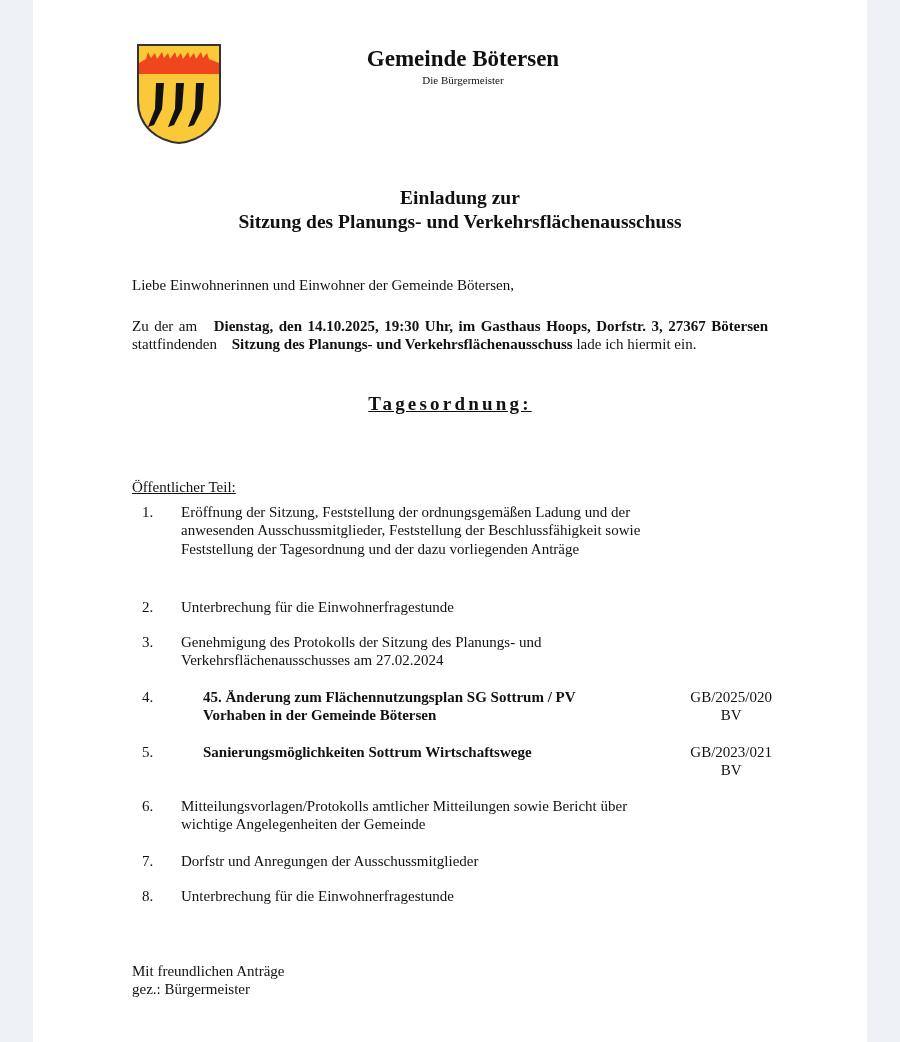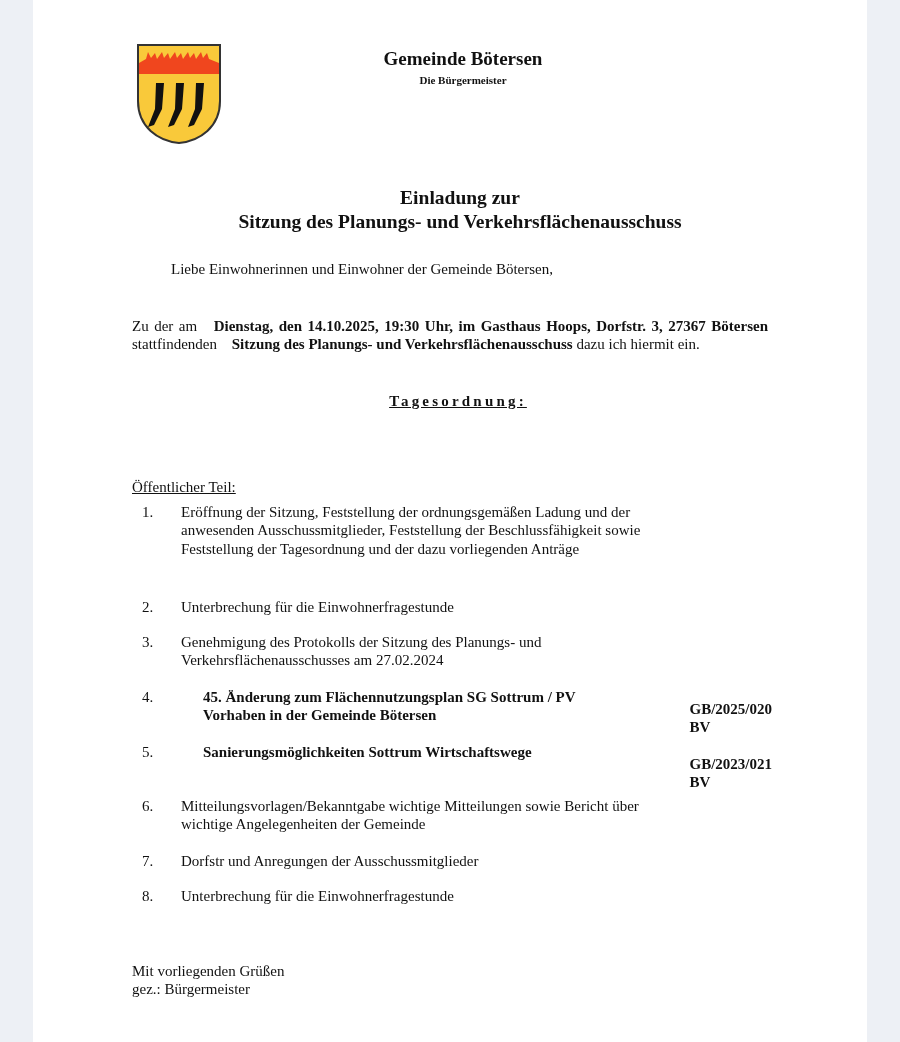--- a/index.html
+++ b/index.html
@@ -1,34 +1,34 @@
 <!DOCTYPE html>
 <html><head>
 <meta charset="utf-8">
 <style>
   html, body { margin:0; padding:0; }
   body { width:900px; height:1042px; background:#edf0f5; overflow:hidden; position:relative; font-family:"Liberation Serif", serif; color:#111; }
   .page { position:absolute; left:33px; top:0; width:834px; height:1042px; background:#fff; }
   .abs { position:absolute; }
   .logo { left:103px; top:43px; width:86px; height:102px; }
   .org { left:290px; top:45px; width:280px; text-align:center; }
-  .org-name { font-size:19px; font-weight:bold; line-height:28px; }
-  .org-sub { font-size:11px; font-weight:bold; line-height:14px;text-align:center; }
+  .org-name { font-size:23px; font-weight:bold; line-height:28px; }
+  .org-sub { font-size:11px; font-weight:normal; line-height:14px;text-align:center; }
   .title { left:0; width:854px; top:186px; text-align:center; font-size:19.5px; font-weight:bold; line-height:24px; }
   .p { font-size:15px; line-height:18px; }
-  .greet { left:99px; top:260px;margin-left:39px; }
+  .greet { left:99px; top:276px; }
   .intro { left:99px; top:317px; width:636px; text-align:justify; }
   .intro b { font-weight:bold;margin-left:11px; }
-  .agenda-h { left:0; width:834px; top:393px; text-align:center; font-size:15px; font-weight:bold; letter-spacing:3.2px; text-decoration:underline;margin-left:8px; }
+  .agenda-h { left:0; width:834px; top:393px; text-align:center; font-size:19px; font-weight:bold; letter-spacing:3.2px; text-decoration:underline; }
   .public { left:99px; top:478px; text-decoration:underline; }
   .item { position:absolute; left:99px; width:640px; font-size:15px; line-height:18.3px; }
   .item .num { position:absolute; left:10px; top:0; }
   .item .txt { position:absolute; left:49px; top:0; width:460px; }
   .item .txt.bold { font-weight:bold; width:420px;margin-left:22px; }
-  .item .ref { position:absolute; right:0; top:12px; text-align:left; font-weight:bold; }
+  .item .ref { position:absolute; right:0; top:0; text-align:center; font-weight:normal; }
   .closing { left:99px; top:962px; }
 </style>
 </head>
 <body>
 
 <div class="page">
 
   <svg class="abs logo" viewBox="0 0 86 102">
     <path d="M2 2 H84 V58 C84 84 64 98 43 100 C22 98 2 84 2 58 Z" fill="#f9c93a" stroke="#333" stroke-width="2"></path>
     <path d="M3 20 L10 16 L12 9 L15 15 L19 10 L21 16 L26 9 L28 15 L32 10 L34 16 L39 9 L41 15 L45 10 L47 16 L52 9 L54 15 L58 10 L60 16 L65 9 L67 15 L71 10 L73 16 L83 20 V31 H3 Z" fill="#f0461e"></path>
@@ -42,21 +42,21 @@
     <div class="org-sub">Die Bürgermeister</div>
   </div>
 
   <div class="abs title">
     <div>Einladung zur</div>
     <div>Sitzung des Planungs- und Verkehrsflächenausschuss</div>
   </div>
 
   <div class="abs p greet">Liebe Einwohnerinnen und Einwohner der Gemeinde Bötersen,</div>
 
-  <div class="abs p intro"><span>Zu der am </span><b>Dienstag, den 14.10.2025, 19:30 Uhr, im Gasthaus Hoops, Dorfstr. 3, 27367 Bötersen</b><span> stattfindenden </span><b>Sitzung des Planungs- und Verkehrsflächenausschuss</b><span> dazu ich hiermit ein.</span></div>
+  <div class="abs p intro"><span>Zu der am </span><b>Dienstag, den 14.10.2025, 19:30 Uhr, im Gasthaus Hoops, Dorfstr. 3, 27367 Bötersen</b><span> stattfindenden </span><b>Sitzung des Planungs- und Verkehrsflächenausschuss</b><span> lade ich hiermit ein.</span></div>
 
   <div class="abs agenda-h">Tagesordnung:</div>
 
   <div class="abs p public">Öffentlicher Teil:</div>
 
   <div id="items">
       <div class="item" style="top: 503px;">
         <span class="num">1.</span>
         <span class="txt">Eröffnung der Sitzung, Feststellung der ordnungsgemäßen Ladung und der anwesenden Ausschussmitglieder, Feststellung der Beschlussfähigkeit sowie Feststellung der Tagesordnung und der dazu vorliegenden Anträge</span>
       </div>
@@ -79,29 +79,29 @@
       <div class="item" style="top: 743px;">
         <span class="num">5.</span>
         <span class="txt bold">Sanierungsmöglichkeiten Sottrum Wirtschaftswege</span>
         <span class="ref">
           <div>GB/2023/021</div>
           <div>BV</div>
         </span>
       </div>
       <div class="item" style="top: 797px;">
         <span class="num">6.</span>
-        <span class="txt">Mitteilungsvorlagen/Bekanntgabe wichtige Mitteilungen sowie Bericht über wichtige Angelegenheiten der Gemeinde</span>
+        <span class="txt">Mitteilungsvorlagen/Protokolls amtlicher Mitteilungen sowie Bericht über wichtige Angelegenheiten der Gemeinde</span>
       </div>
       <div class="item" style="top: 852px;">
         <span class="num">7.</span>
         <span class="txt">Dorfstr und Anregungen der Ausschussmitglieder</span>
       </div>
       <div class="item" style="top: 887px;">
         <span class="num">8.</span>
         <span class="txt">Unterbrechung für die Einwohnerfragestunde</span>
       </div>
     </div>
 
   <div class="abs p closing">
-    <div>Mit vorliegenden Grüßen</div>
+    <div>Mit freundlichen Anträge</div>
     <div>gez.: Bürgermeister</div>
   </div>
 </div>
 
 </body></html>

